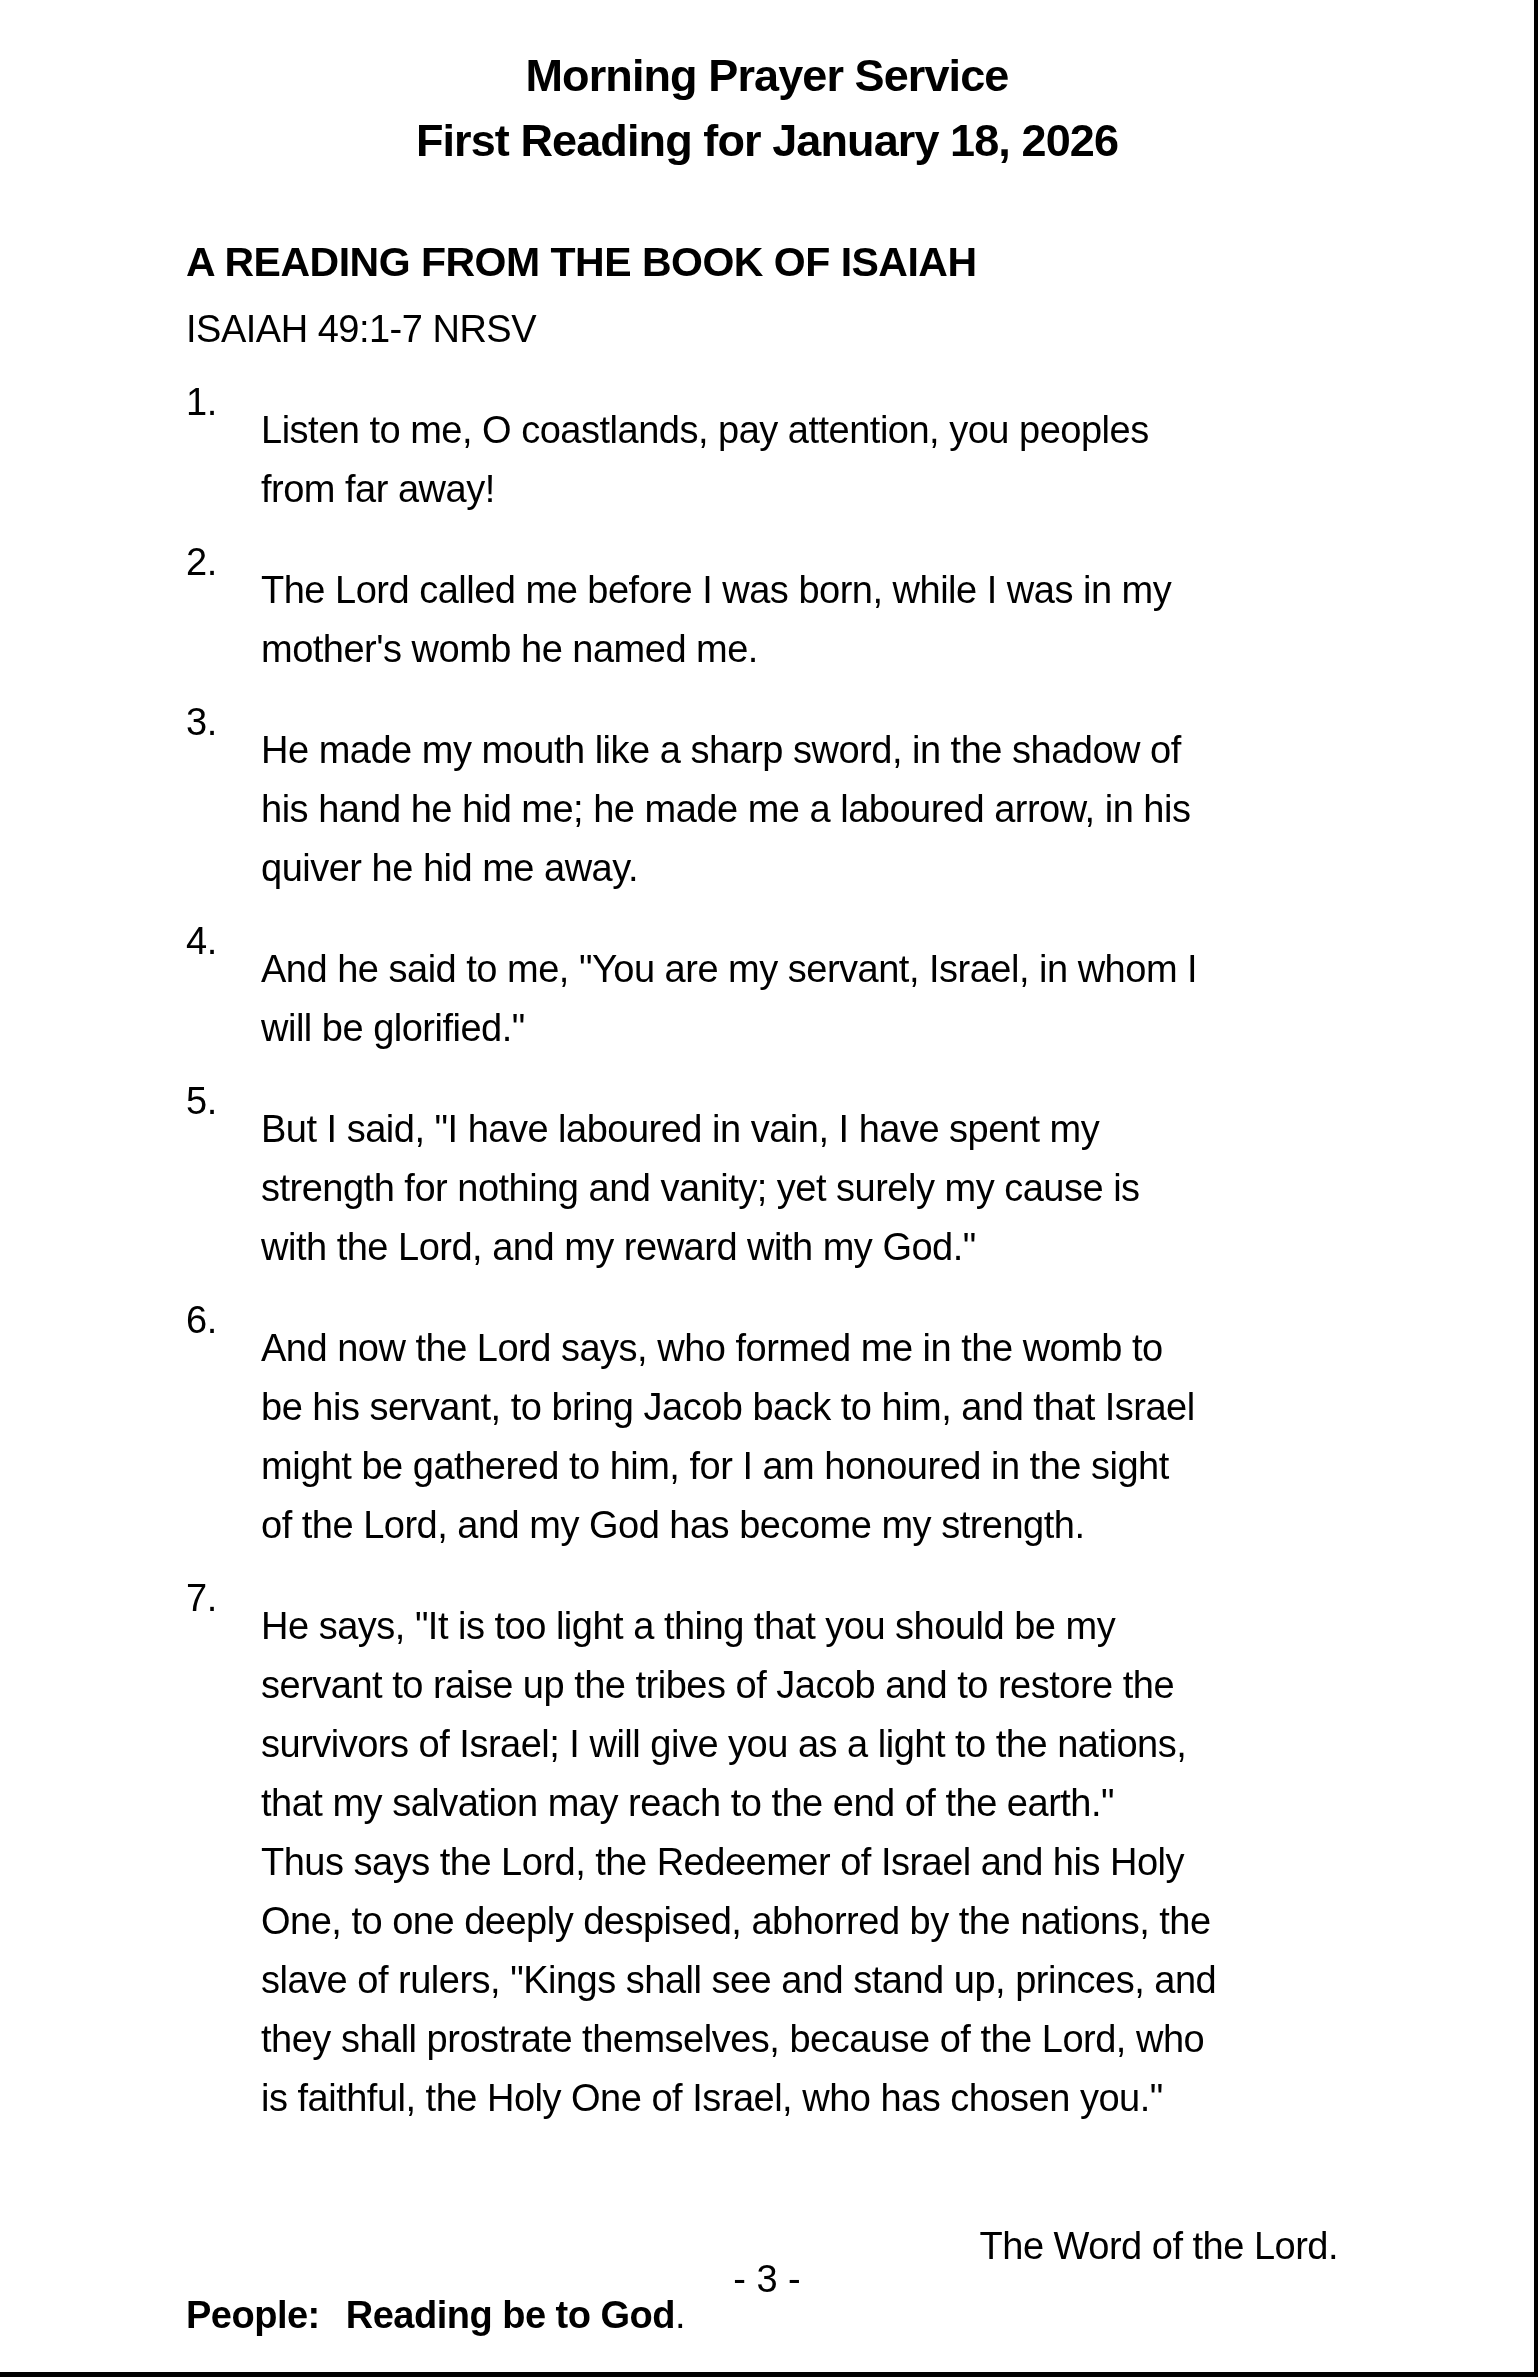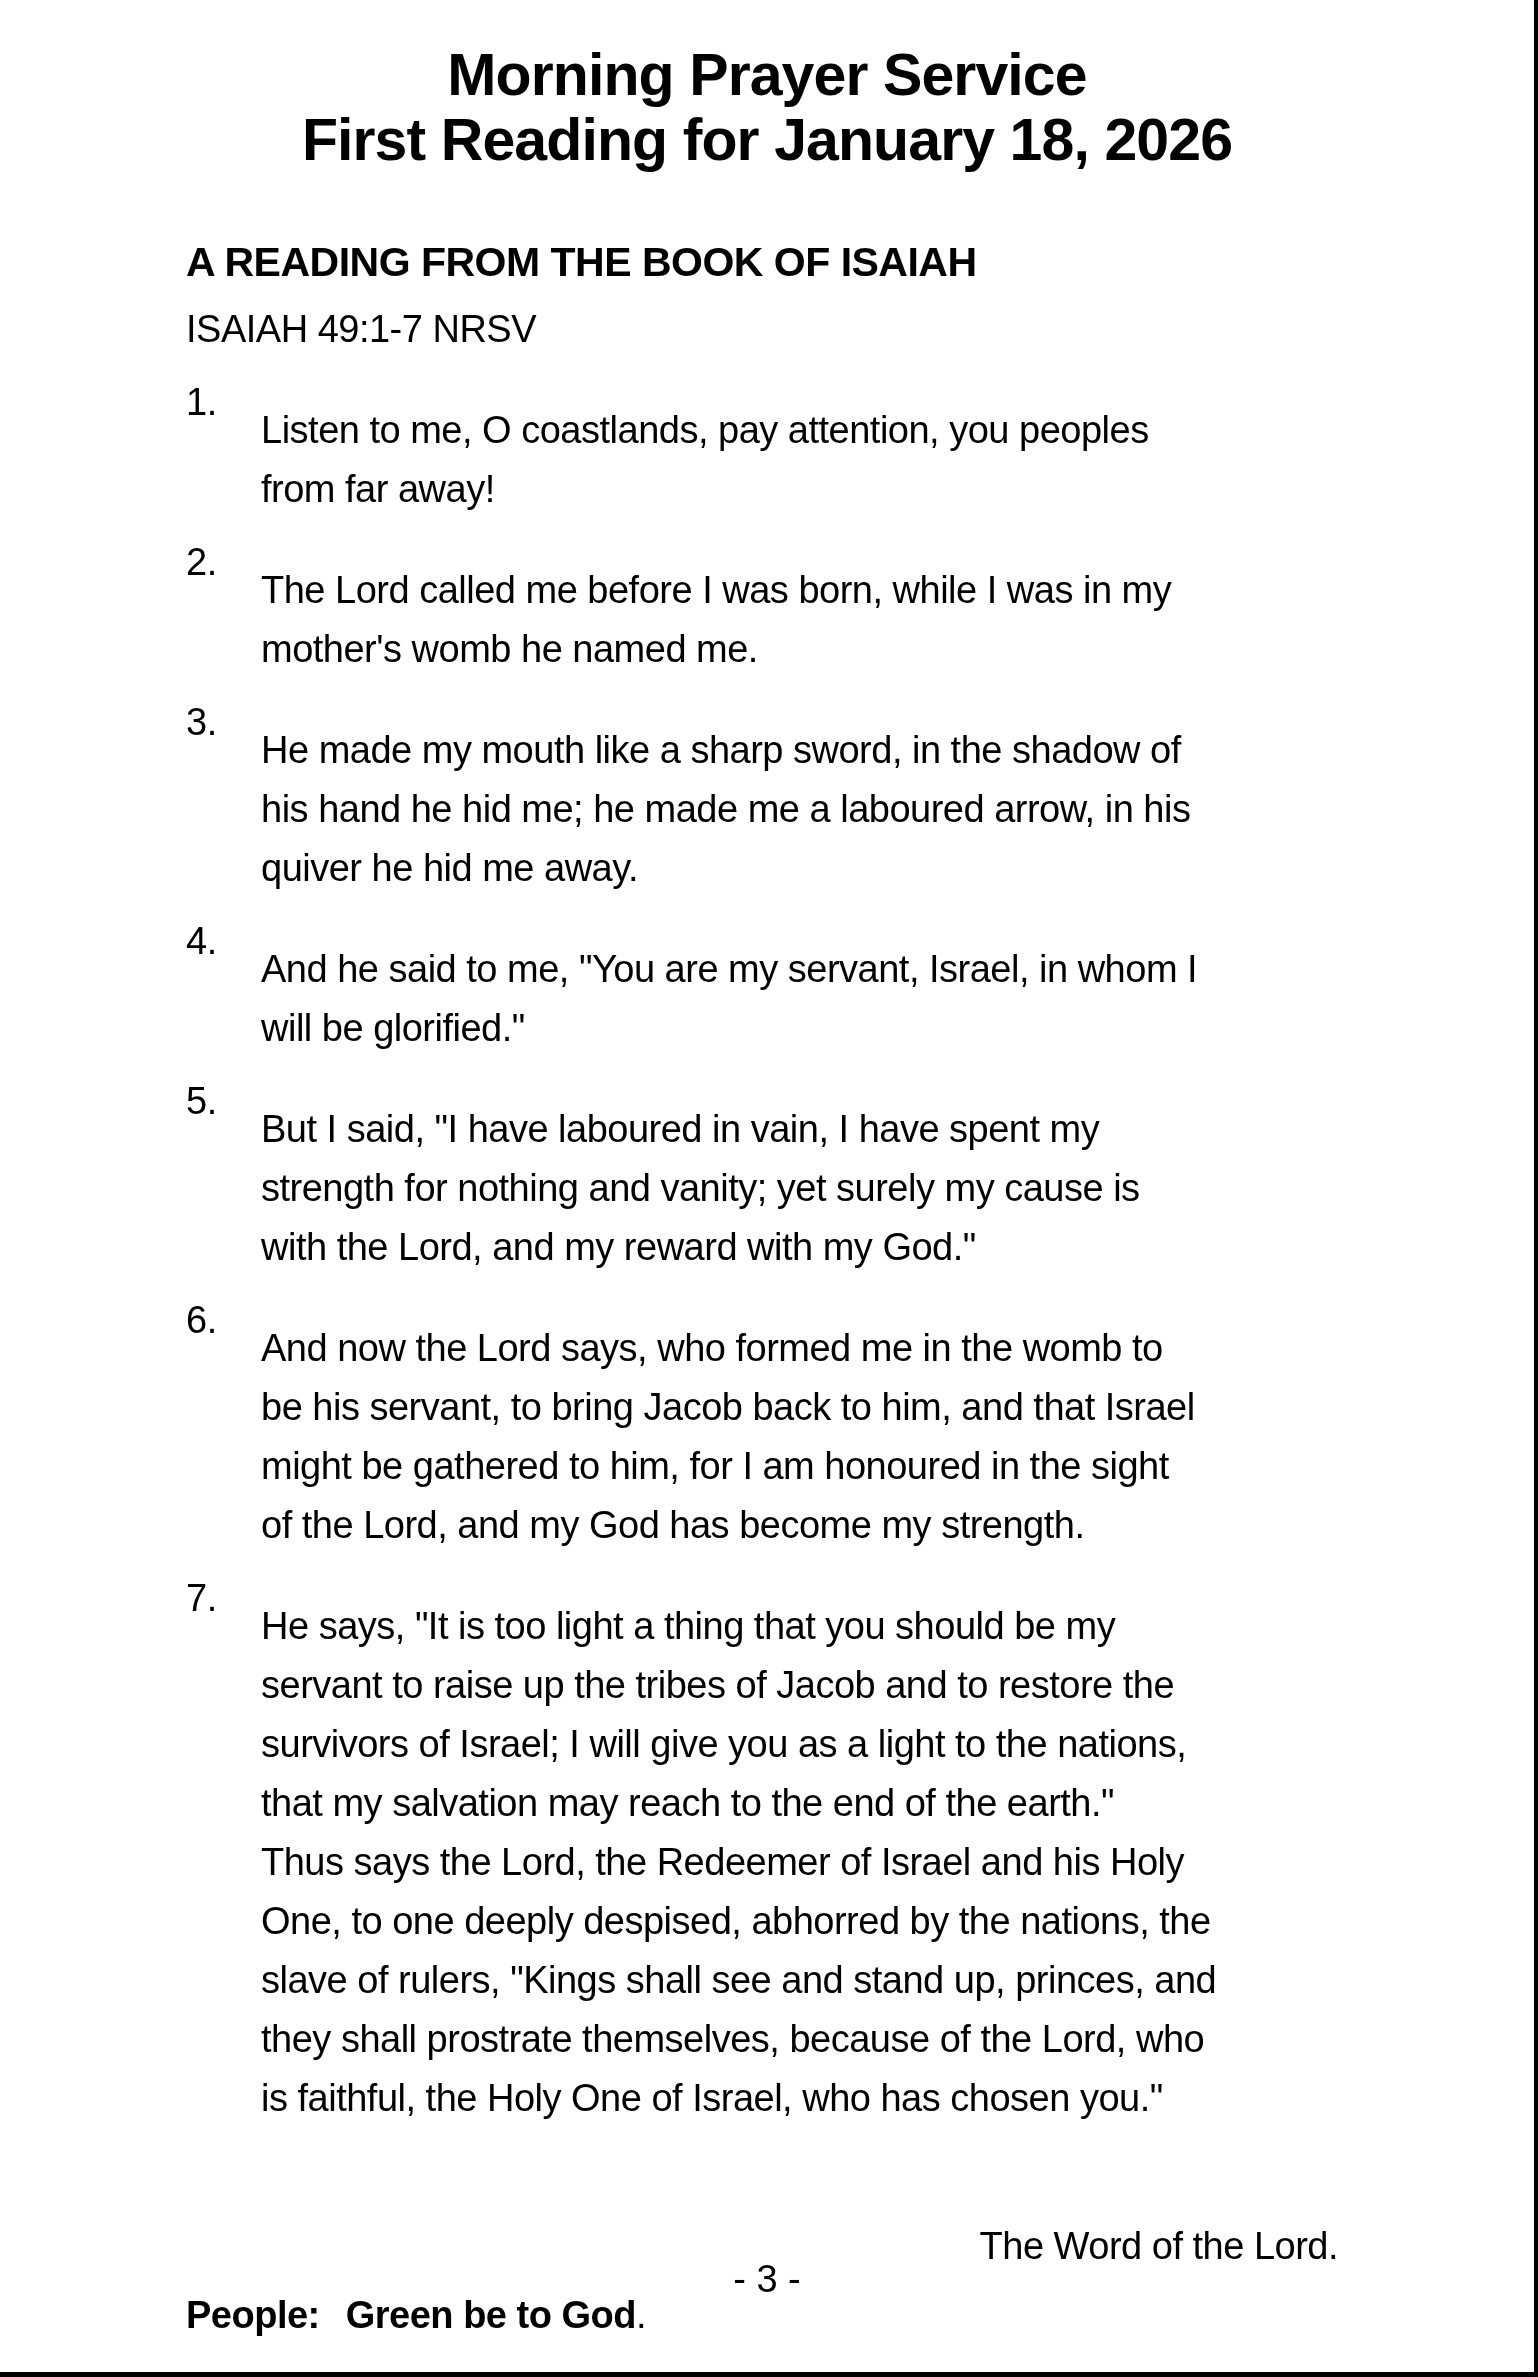--- a/index.html
+++ b/index.html
@@ -12,21 +12,21 @@
     color: #000000;
     font-family: "Liberation Sans", sans-serif;
     border-right: 4.7px solid #000000;
     border-bottom: 5.6px solid #000000;
     overflow: hidden;
   }
   .doc-header {
     padding-top: 43px;
     text-align: center;
     font-weight: bold;
-    font-size: 59px;
+    font-size: 45px;
     line-height: 65px;
     letter-spacing: -0.9px;
   }
   .content {
     margin-left: 186px;
     margin-right: 196px;
     font-size: 38px;
     line-height: 59px;
     letter-spacing: -0.5px;
   }
@@ -138,20 +138,20 @@
 Thus says the Lord, the Redeemer of Israel and his Holy
 One, to one deeply despised, abhorred by the nations, the
 slave of rulers, "Kings shall see and stand up, princes, and
 they shall prostrate themselves, because of the Lord, who
 is faithful, the Holy One of Israel, who has chosen you."</span>
       </li>
     </ol>
 
     <div class="word-line">The Word of the Lord.</div>
 
-    <div class="people-line"><span>People:</span><span class="people-response">Green be to God</span><span class="people-period">.</span></div>
+    <div class="people-line"><span>People:</span><span class="people-response">Reading be to God</span><span class="people-period">.</span></div>
 
   </div>
 
   <div class="page-footer">- 3 -</div>
 
 </div>
 
 
 </body></html>

